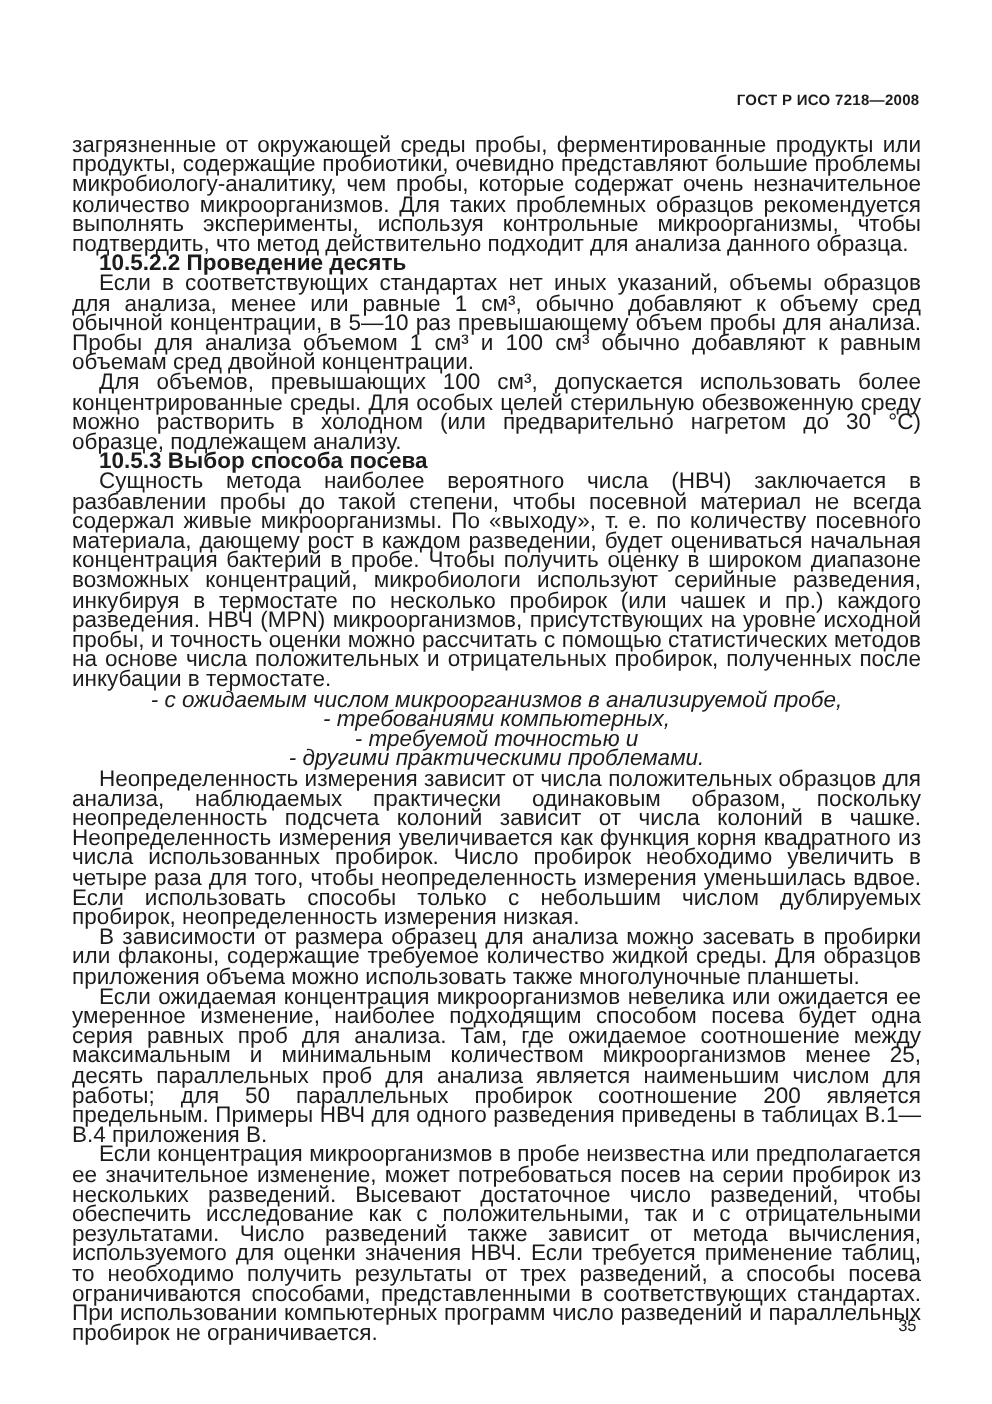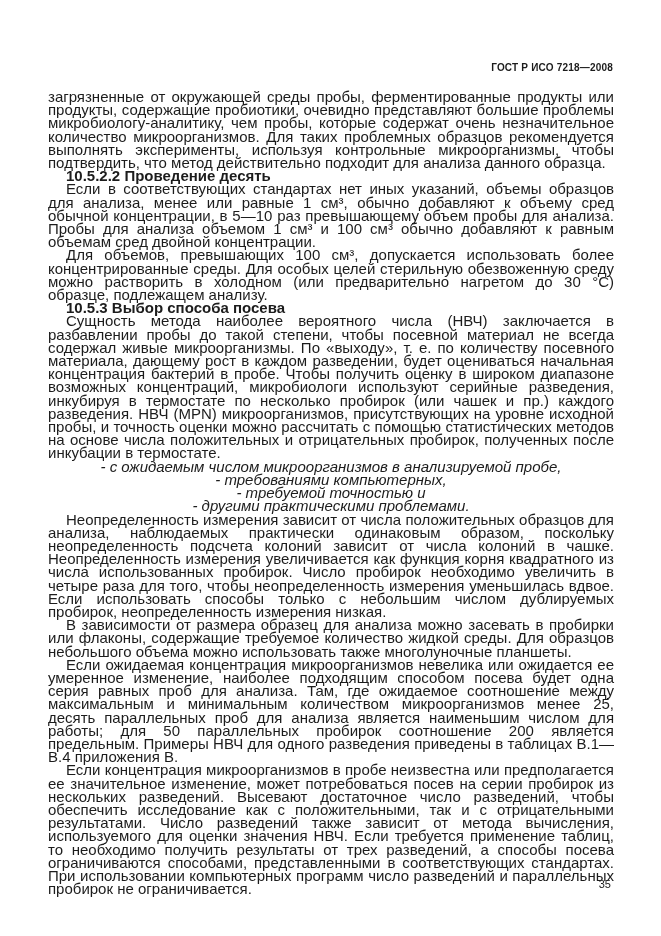--- a/index.html
+++ b/index.html
@@ -72,20 +72,20 @@
     <p class="p-heading">10.5.2.2 Проведение десять</p>
     <p class="p-body">Если в соответствующих стандартах нет иных указаний, объемы образцов для анализа, менее или равные 1 см³, обычно добавляют к объему сред обычной концентрации, в 5—10 раз превышающему объем пробы для анализа. Пробы для анализа объемом 1 см³ и 100 см³ обычно добавляют к равным объемам сред двойной концентрации.</p>
     <p class="p-body">Для объемов, превышающих 100 см³, допускается использовать более концентрированные среды. Для особых целей стерильную обезвоженную среду можно растворить в холодном (или предварительно нагретом до 30 °С) образце, подлежащем анализу.</p>
     <p class="p-heading">10.5.3 Выбор способа посева</p>
     <p class="p-body">Сущность метода наиболее вероятного числа (НВЧ) заключается в разбавлении пробы до такой степени, чтобы посевной материал не всегда содержал живые микроорганизмы. По «выходу», т. е. по количеству посевного материала, дающему рост в каждом разведении, будет оцениваться начальная концентрация бактерий в пробе. Чтобы получить оценку в широком диапазоне возможных концентраций, микробиологи используют серийные разведения, инкубируя в термостате по несколько пробирок (или чашек и пр.) каждого разведения. НВЧ (MPN) микроорганизмов, присутствующих на уровне исходной пробы, и точность оценки можно рассчитать с помощью статистических методов на основе числа положительных и отрицательных пробирок, полученных после инкубации в термостате.</p>
     <p class="p-list">- с ожидаемым числом микроорганизмов в анализируемой пробе,</p>
     <p class="p-list">- требованиями компьютерных,</p>
     <p class="p-list">- требуемой точностью и</p>
     <p class="p-list">- другими практическими проблемами.</p>
     <p class="p-body">Неопределенность измерения зависит от числа положительных образцов для анализа, наблюдаемых практически одинаковым образом, поскольку неопределенность подсчета колоний зависит от числа колоний в чашке. Неопределенность измерения увеличивается как функция корня квадратного из числа использованных пробирок. Число пробирок необходимо увеличить в четыре раза для того, чтобы неопределенность измерения уменьшилась вдвое. Если использовать способы только с небольшим числом дублируемых пробирок, неопределенность измерения низкая.</p>
-    <p class="p-body">В зависимости от размера образец для анализа можно засевать в пробирки или флаконы, содержащие требуемое количество жидкой среды. Для образцов небольшого объема можно использовать также многолуночные планшеты.</p>
+    <p class="p-body">В зависимости от размера образец для анализа можно засевать в пробирки или флаконы, содержащие требуемое количество жидкой среды. Для образцов приложения объема можно использовать также многолуночные планшеты.</p>
     <p class="p-body">Если ожидаемая концентрация микроорганизмов невелика или ожидается ее умеренное изменение, наиболее подходящим способом посева будет одна серия равных проб для анализа. Там, где ожидаемое соотношение между максимальным и минимальным количеством микроорганизмов менее 25, десять параллельных проб для анализа является наименьшим числом для работы; для 50 параллельных пробирок соотношение 200 является предельным. Примеры НВЧ для одного разведения приведены в таблицах В.1—В.4 приложения В.</p>
     <p class="p-body">Если концентрация микроорганизмов в пробе неизвестна или предполагается ее значительное изменение, может потребоваться посев на серии пробирок из нескольких разведений. Высевают достаточное число разведений, чтобы обеспечить исследование как с положительными, так и с отрицательными результатами. Число разведений также зависит от метода вычисления, используемого для оценки значения НВЧ. Если требуется применение таблиц, то необходимо получить результаты от трех разведений, а способы посева ограничиваются способами, представленными в соответствующих стандартах. При использовании компьютерных программ число разведений и параллельных пробирок не ограничивается.</p>
   </div>
 
   <div class="page-number">35</div>
 
 </div>
 
 </body></html>

